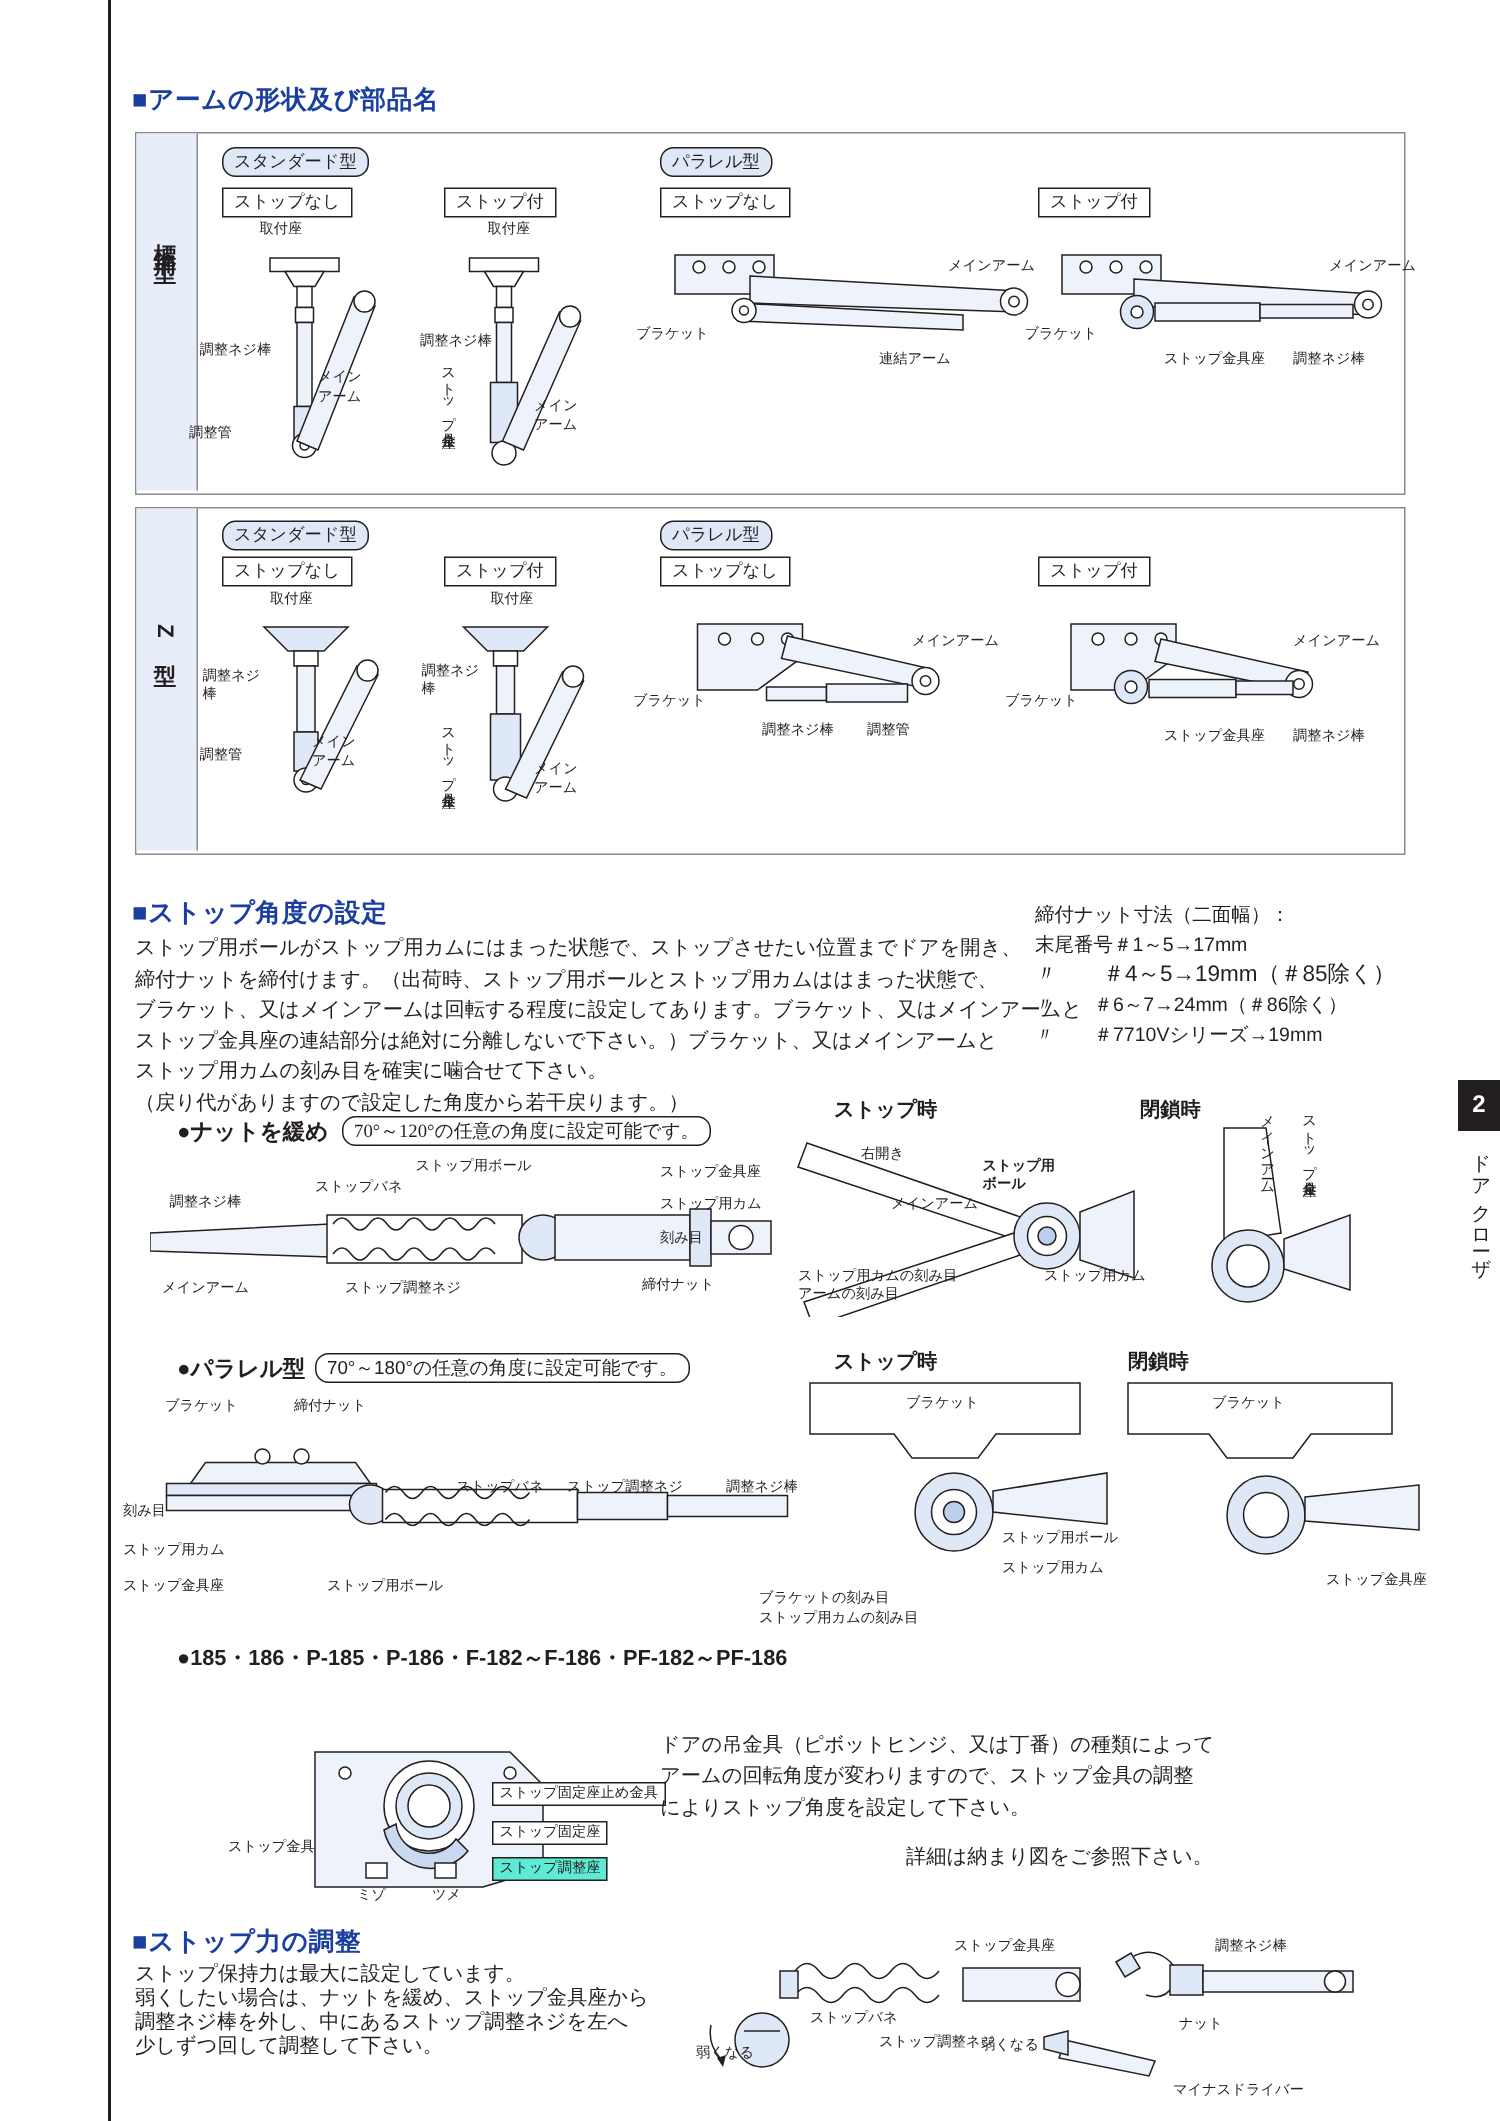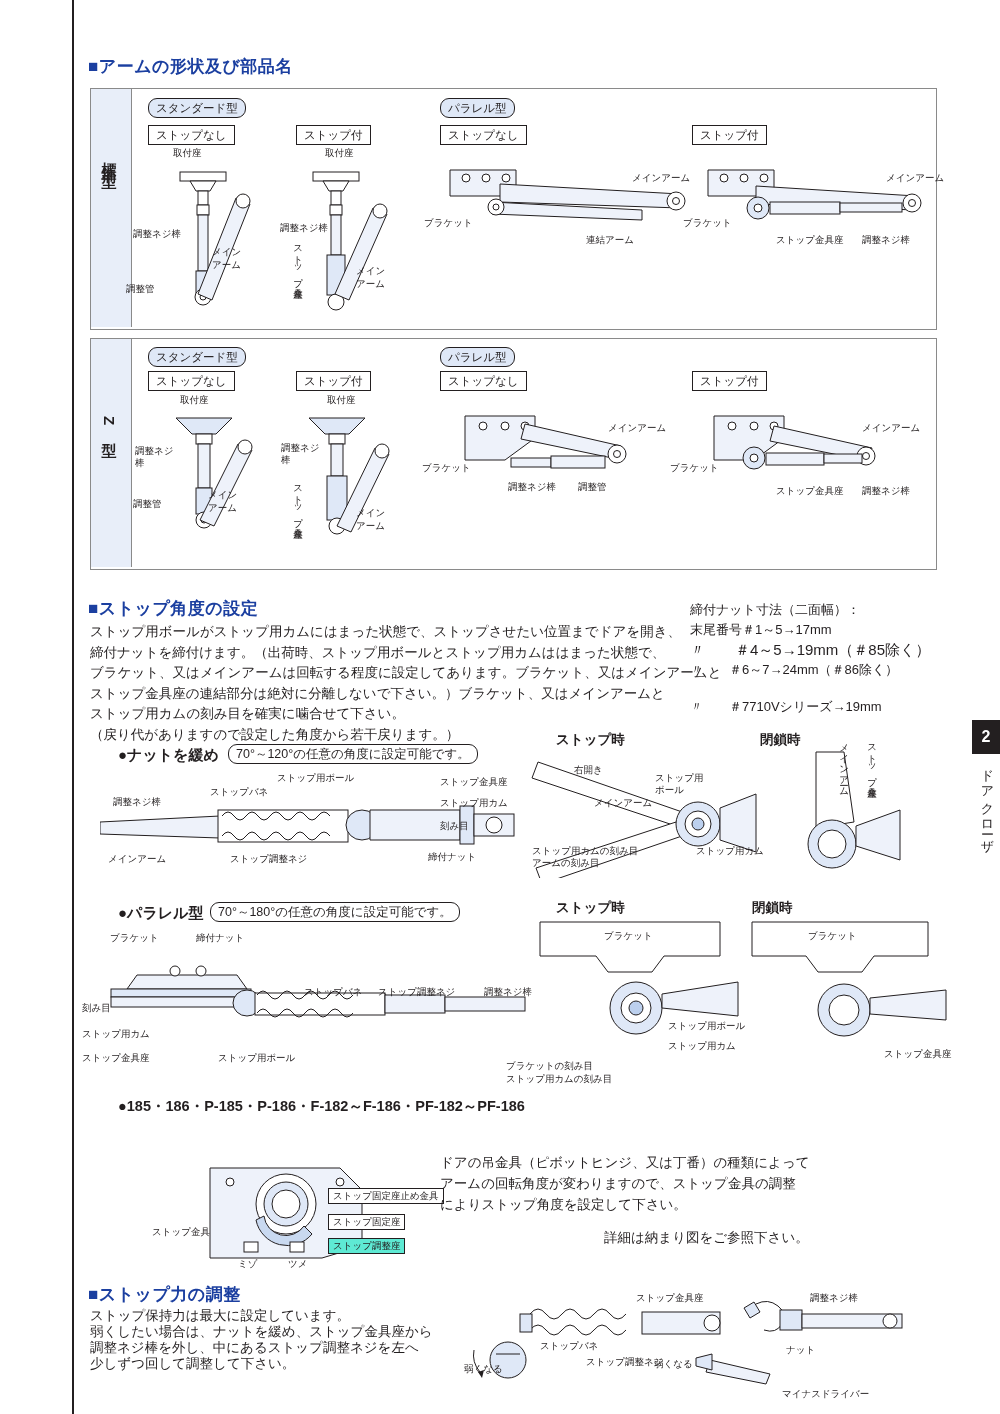--- a/index.html
+++ b/index.html
@@ -222,24 +222,24 @@
 締付ナットを締付けます。（出荷時、ストップ用ボールとストップ用カムははまった状態で、
 ブラケット、又はメインアームは回転する程度に設定してあります。ブラケット、又はメインアームと
 ストップ金具座の連結部分は絶対に分離しないで下さい。）ブラケット、又はメインアームと
 ストップ用カムの刻み目を確実に噛合せて下さい。
 （戻り代がありますので設定した角度から若干戻ります。）</div>
 
   <div class="t" style="left:690px;top:600px;font-size:13px;">締付ナット寸法（二面幅）：</div>
   <div class="t" style="left:690px;top:620px;font-size:13px;">末尾番号＃1～5→17mm</div>
   <div class="t" style="left:690px;top:640px;font-size:15px;">〃　　＃4～5→19mm（＃85除く）</div>
   <div class="t" style="left:690px;top:660px;font-size:13px;">〃　　＃6～7→24mm（＃86除く）</div>
-  <div class="t" style="left:690px;top:680px;font-size:13px;margin-top:17px;">〃　　＃7710Vシリーズ→19mm</div>
+  <div class="t" style="left:690px;top:680px;font-size:13px;">〃　　＃7710Vシリーズ→19mm</div>
 
   <div class="t tb" style="left:118px;top:745px;font-size:15px;">●ナットを緩め</div>
-  <div class="lblbox round" style="left:228px;top:744px;font-size:12.5px;">70°～120°の任意の角度に設定可能です。</div>
+  <div class="lblbox round" style="left:228px;top:744px;font-size:12.5px;font-family:Liberation Serif, serif;">70°～120°の任意の角度に設定可能です。</div>
 
   <svg class="fig" style="left:100px;top:780px;" width="420" height="100">
     <g stroke="#231f20" fill="#fff" stroke-width="1">
       <path d="M0 42 l120 -6 l0 22 l-120 -4 z" fill="#eef2fa"></path>
       <rect x="118" y="30" width="130" height="32" fill="#fff"></rect>
       <path d="M122 36 q6 -8 12 0 q6 8 12 0 q6 -8 12 0 q6 8 12 0 q6 -8 12 0 q6 8 12 0 q6 -8 12 0 q6 8 12 0 q6 -8 12 0" fill="none"></path>
       <path d="M122 56 q6 -8 12 0 q6 8 12 0 q6 -8 12 0 q6 8 12 0 q6 -8 12 0 q6 8 12 0 q6 -8 12 0 q6 8 12 0 q6 -8 12 0" fill="none"></path>
       <ellipse cx="262" cy="45" rx="16" ry="15" fill="#dfe8f7"></ellipse>
       <path d="M270 30 h90 l0 30 l-90 0 z" fill="#eef2fa"></path>
       <rect x="360" y="26" width="14" height="38" fill="#dfe8f7"></rect>
@@ -265,21 +265,21 @@
       <path d="M8 14 l150 52 l-6 14 l-150 -50 z" fill="#fff"></path>
       <path d="M6 120 l140 -46 l6 14 l-140 48 z" fill="#fff"></path>
       <circle cx="168" cy="76" r="22" fill="#dfe8f7"></circle>
       <circle cx="168" cy="76" r="13" fill="#fff"></circle>
       <circle cx="168" cy="76" r="6" fill="#bcd0ee"></circle>
       <path d="M190 60 l36 -14 l0 58 l-36 -12 z" fill="#eef2fa"></path>
     </g>
   </svg>
   <div class="txs" style="left:574px;top:764px;">右開き</div>
   <div class="txs" style="left:594px;top:797px;">メインアーム</div>
-  <div class="txs" style="left:655px;top:772px;">ストップ用<br>ボール</div>
+  <div class="txs" style="left:655px;top:772px;font-weight:bold;">ストップ用<br>ボール</div>
   <div class="txs" style="left:532px;top:845px;">ストップ用カムの刻み目<br>アームの刻み目</div>
   <div class="txs" style="left:696px;top:845px;">ストップ用カム</div>
 
   <svg class="fig" style="left:780px;top:748px;" width="160" height="130">
     <g stroke="#231f20" fill="#fff" stroke-width="1">
       <path d="M36 4 l28 0 l10 70 l-38 6 z" fill="#fff"></path>
       <circle cx="52" cy="96" r="24" fill="#dfe8f7"></circle>
       <circle cx="52" cy="96" r="14" fill="#fff"></circle>
       <path d="M76 78 l44 -16 l0 50 l-44 -14 z" fill="#eef2fa"></path>
     </g>

